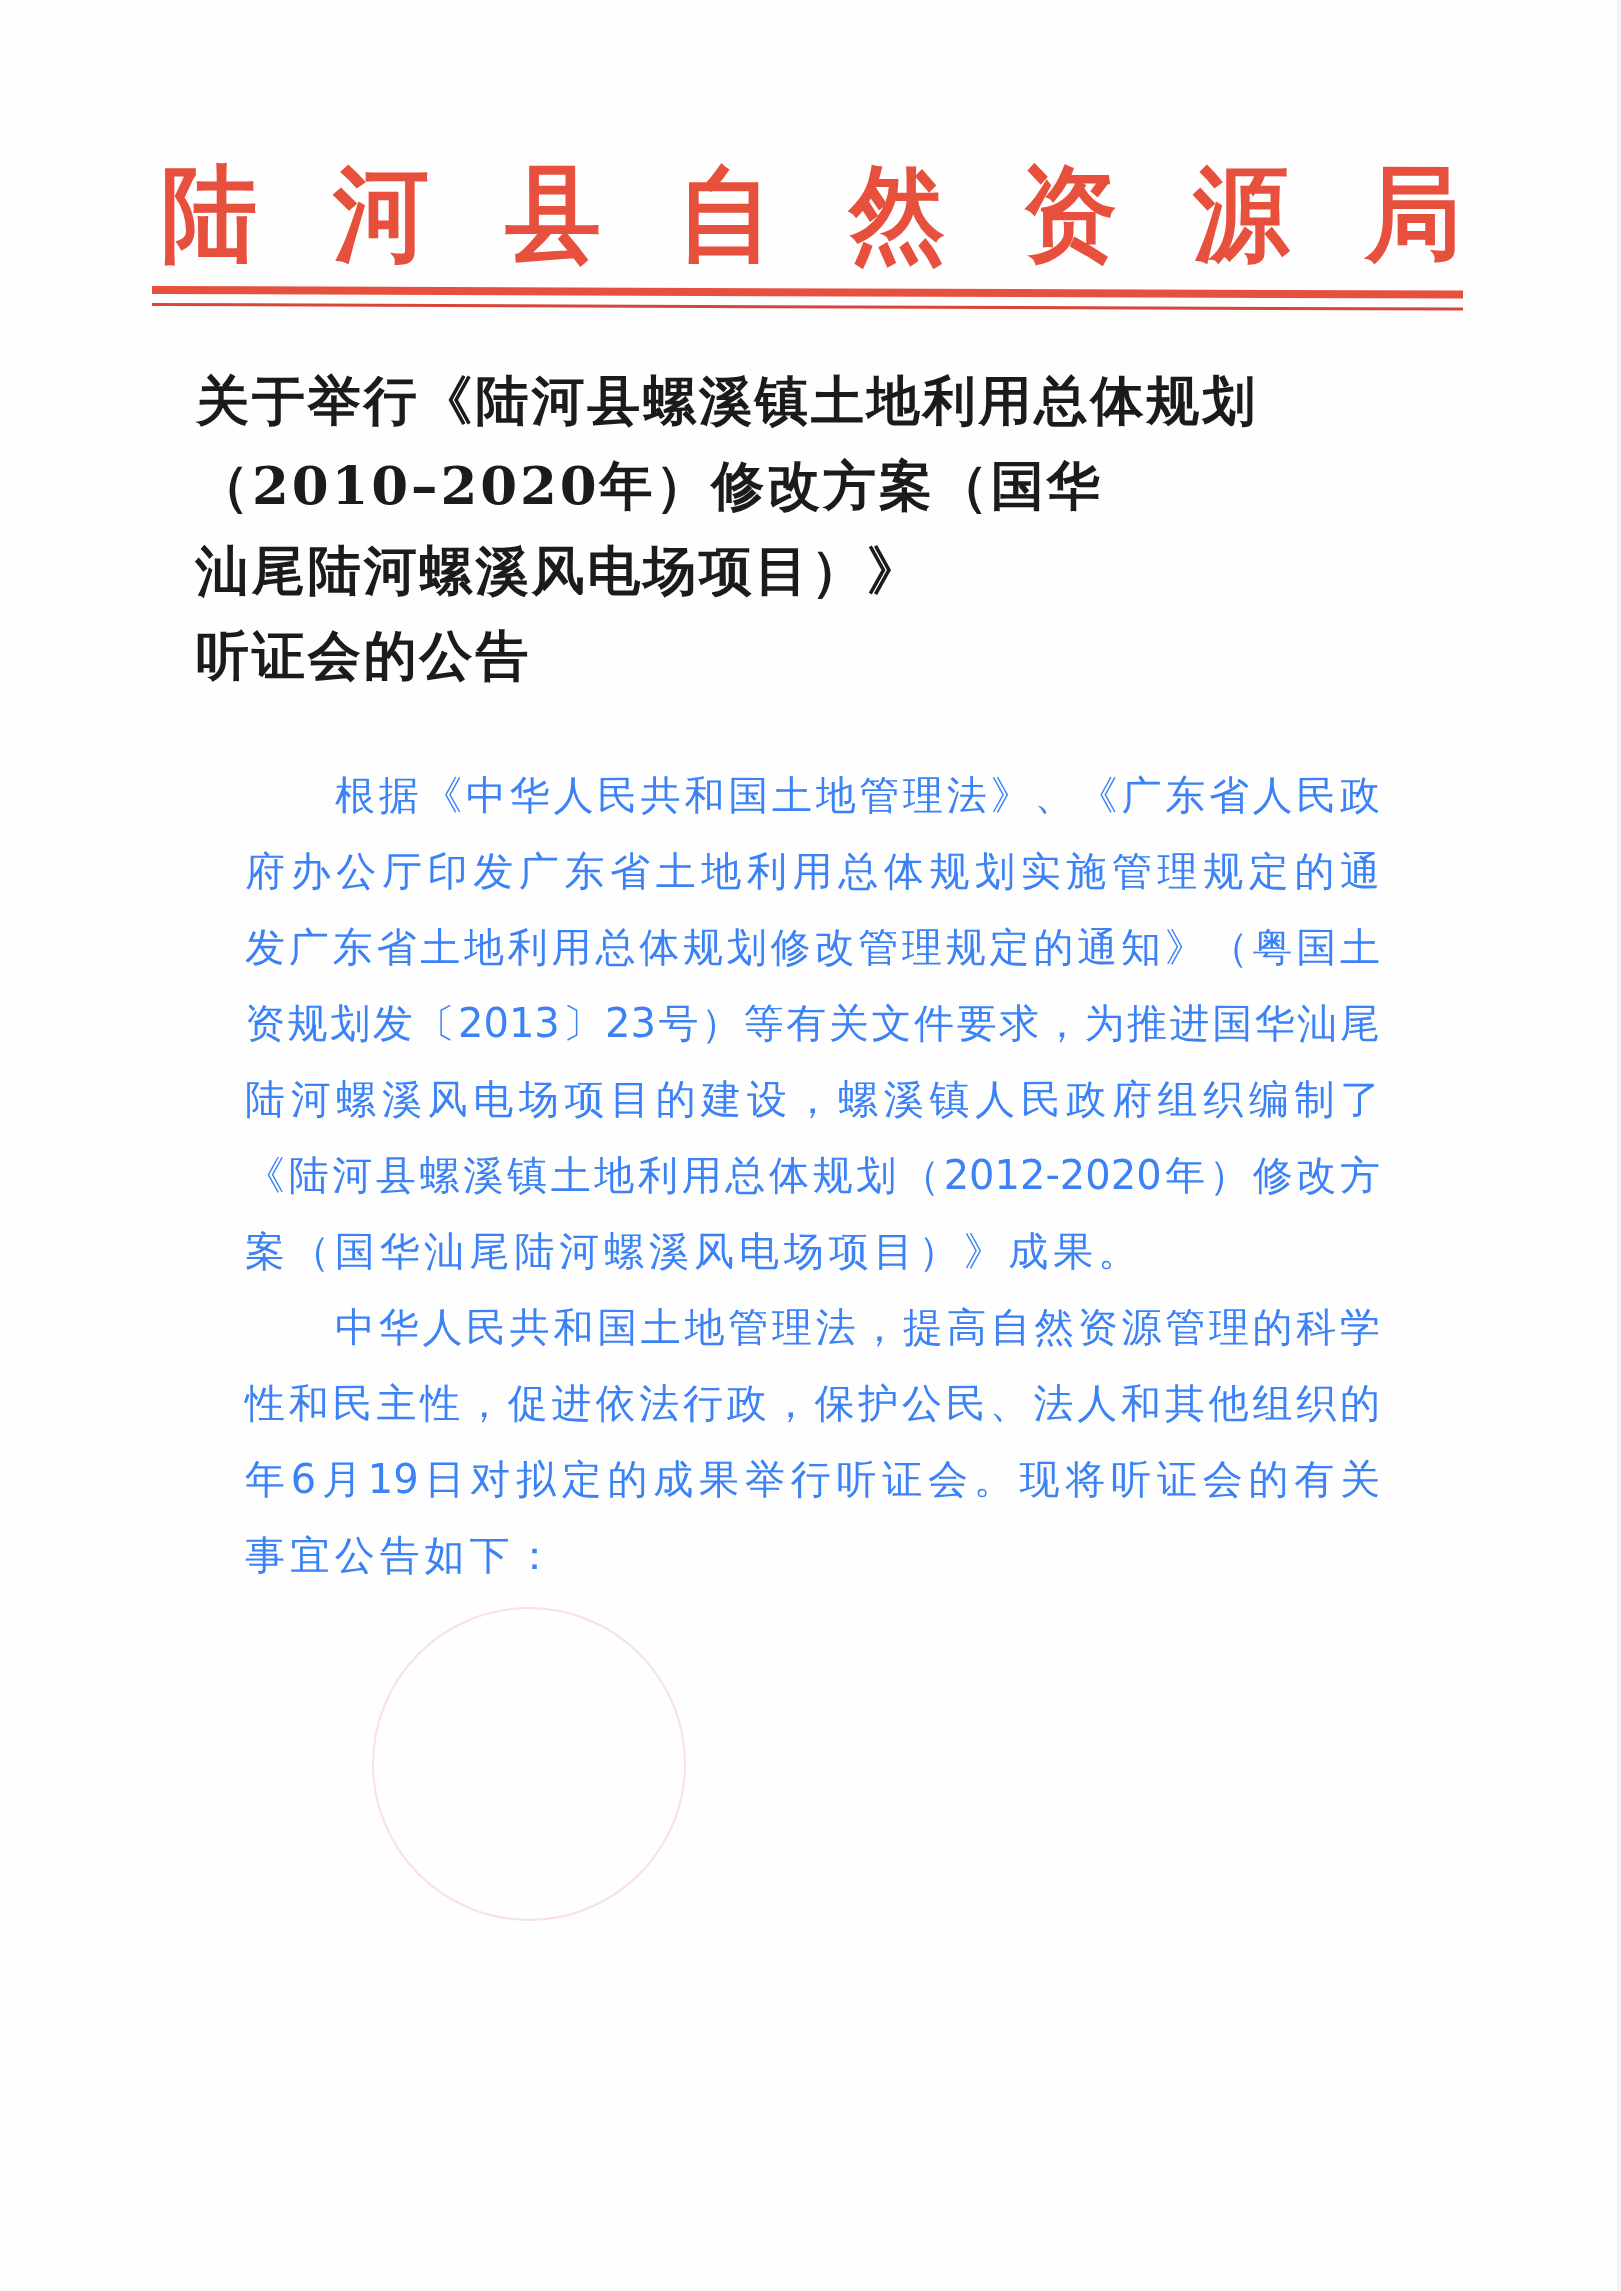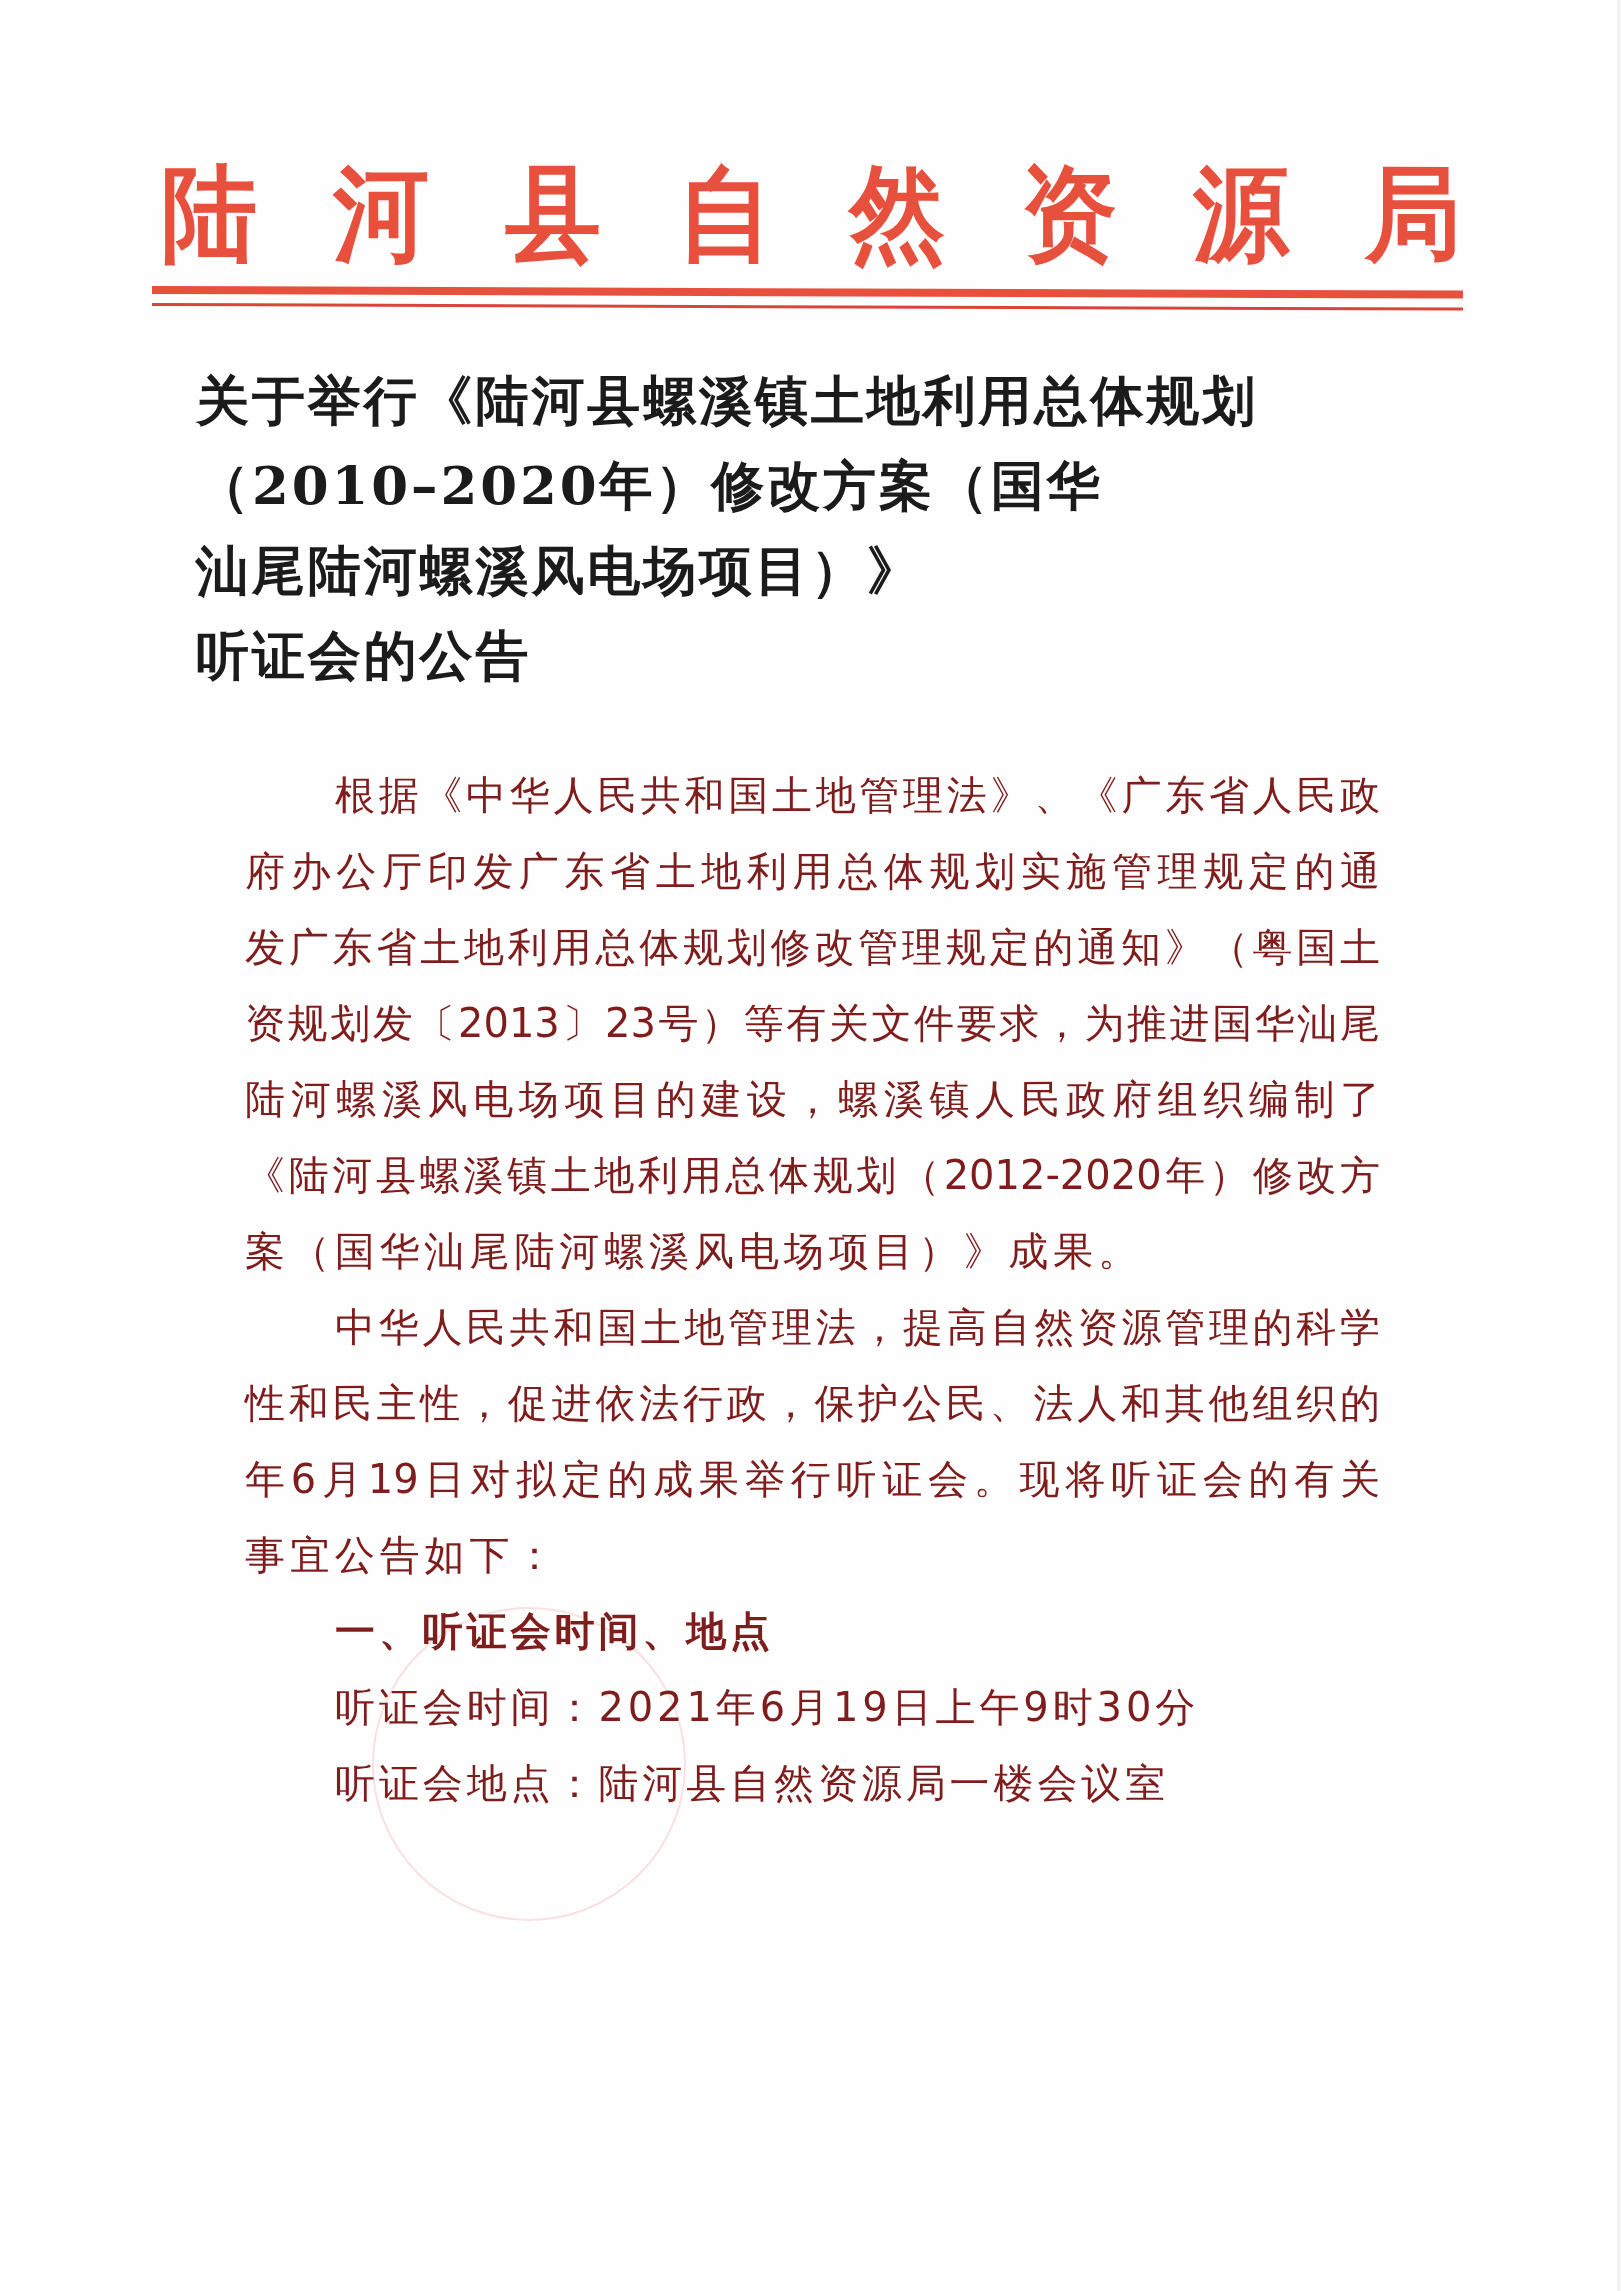--- a/index.html
+++ b/index.html
@@ -27,21 +27,21 @@
     display:block; height:85px; line-height:85px;
     font-family:"DejaVu Serif", "Liberation Serif", serif; font-weight:bold;
     font-size:53px; letter-spacing:2.9px; color:#1b1b1b; white-space:nowrap;
   }
 
   
   .body { position:absolute; left:245px; width:1135px; top:757px; }
   .line {
     display:block; height:76px; line-height:76px; white-space:nowrap;
     font-family:"DejaVu Sans", "Liberation Sans", sans-serif;
-    font-size:40px; color:#7f1d1d;
+    font-size:40px; color:#3b82f6;
     text-align:justify; text-align-last:justify;
   }
   .line.indent { padding-left:90px; }
   .line.last { text-align-last:left; letter-spacing:4.9px; }
   .line.heading { font-weight:bold; text-align-last:left; letter-spacing:3.9px; padding-left:90px; }
   .line.item { text-align-last:left; letter-spacing:3.9px; padding-left:90px; }
 
   
   .seal {
     position:absolute; left:372px; top:1607px; width:314px; height:314px; border-radius:50%;
@@ -85,20 +85,15 @@
       <span class="line">陆河螺溪风电场项目的建设，螺溪镇人民政府组织编制了</span>
       <span class="line">《陆河县螺溪镇土地利用总体规划（2012-2020年）修改方</span>
       <span class="line last">案（国华汕尾陆河螺溪风电场项目）》成果。</span>
     </div>
     <div>
       <span class="line indent">中华人民共和国土地管理法，提高自然资源管理的科学</span>
       <span class="line">性和民主性，促进依法行政，保护公民、法人和其他组织的</span>
       <span class="line">年6月19日对拟定的成果举行听证会。现将听证会的有关</span>
       <span class="line last">事宜公告如下：</span>
     </div>
-    <div>
-      <span class="line heading">一、听证会时间、地点</span>
-      <span class="line item"><span>听证会时间：</span><span>2021年6月19日上午9时30分</span></span>
-      <span class="line item"><span>听证会地点：</span><span>陆河县自然资源局一楼会议室</span></span>
-    </div>
   </div>
 </div>
 
 
 </body></html>

